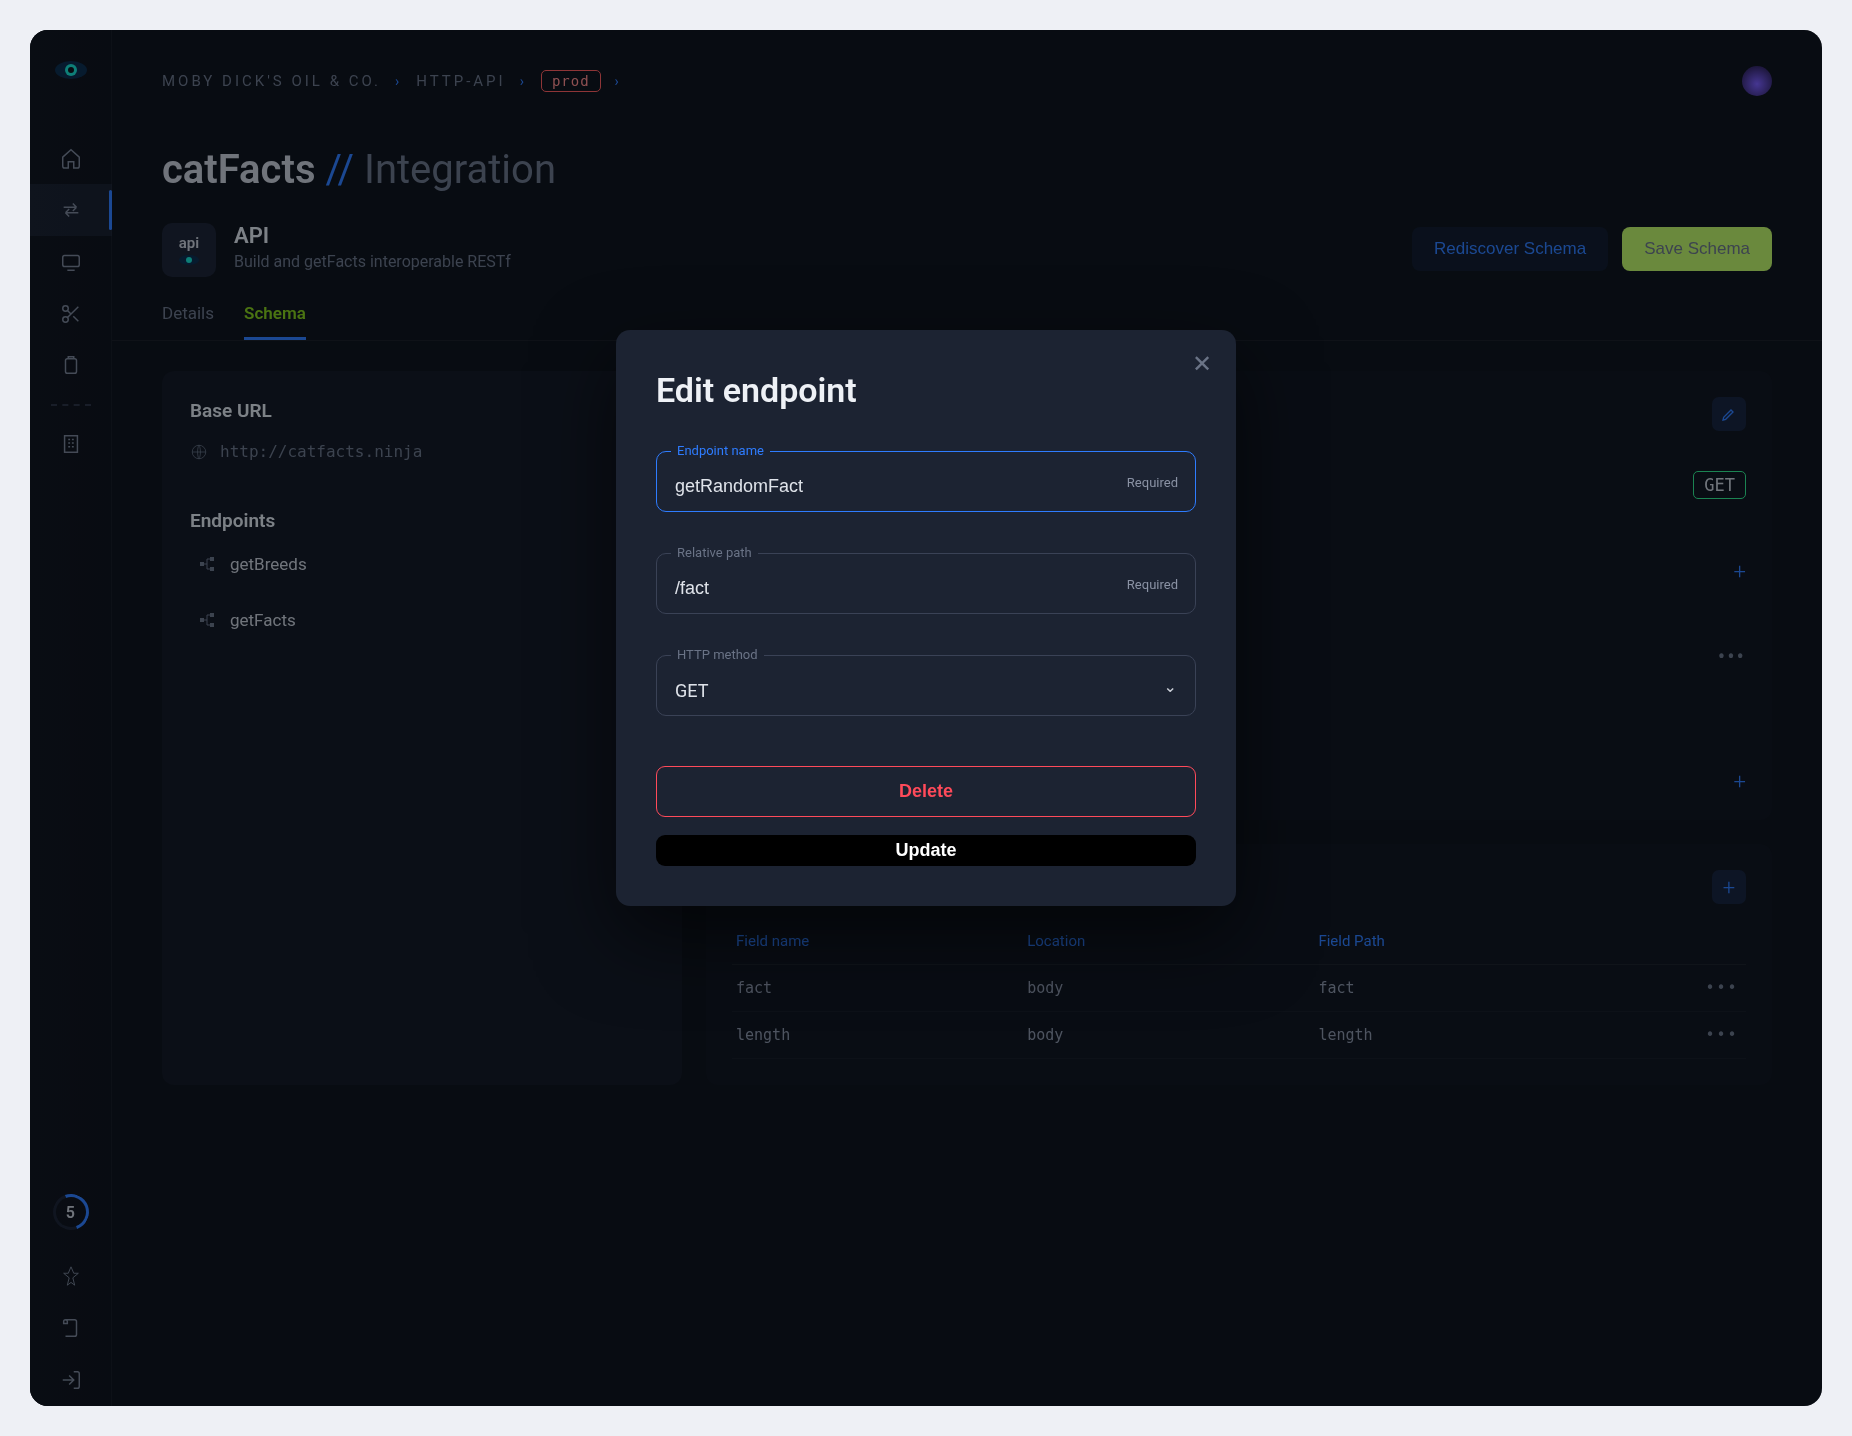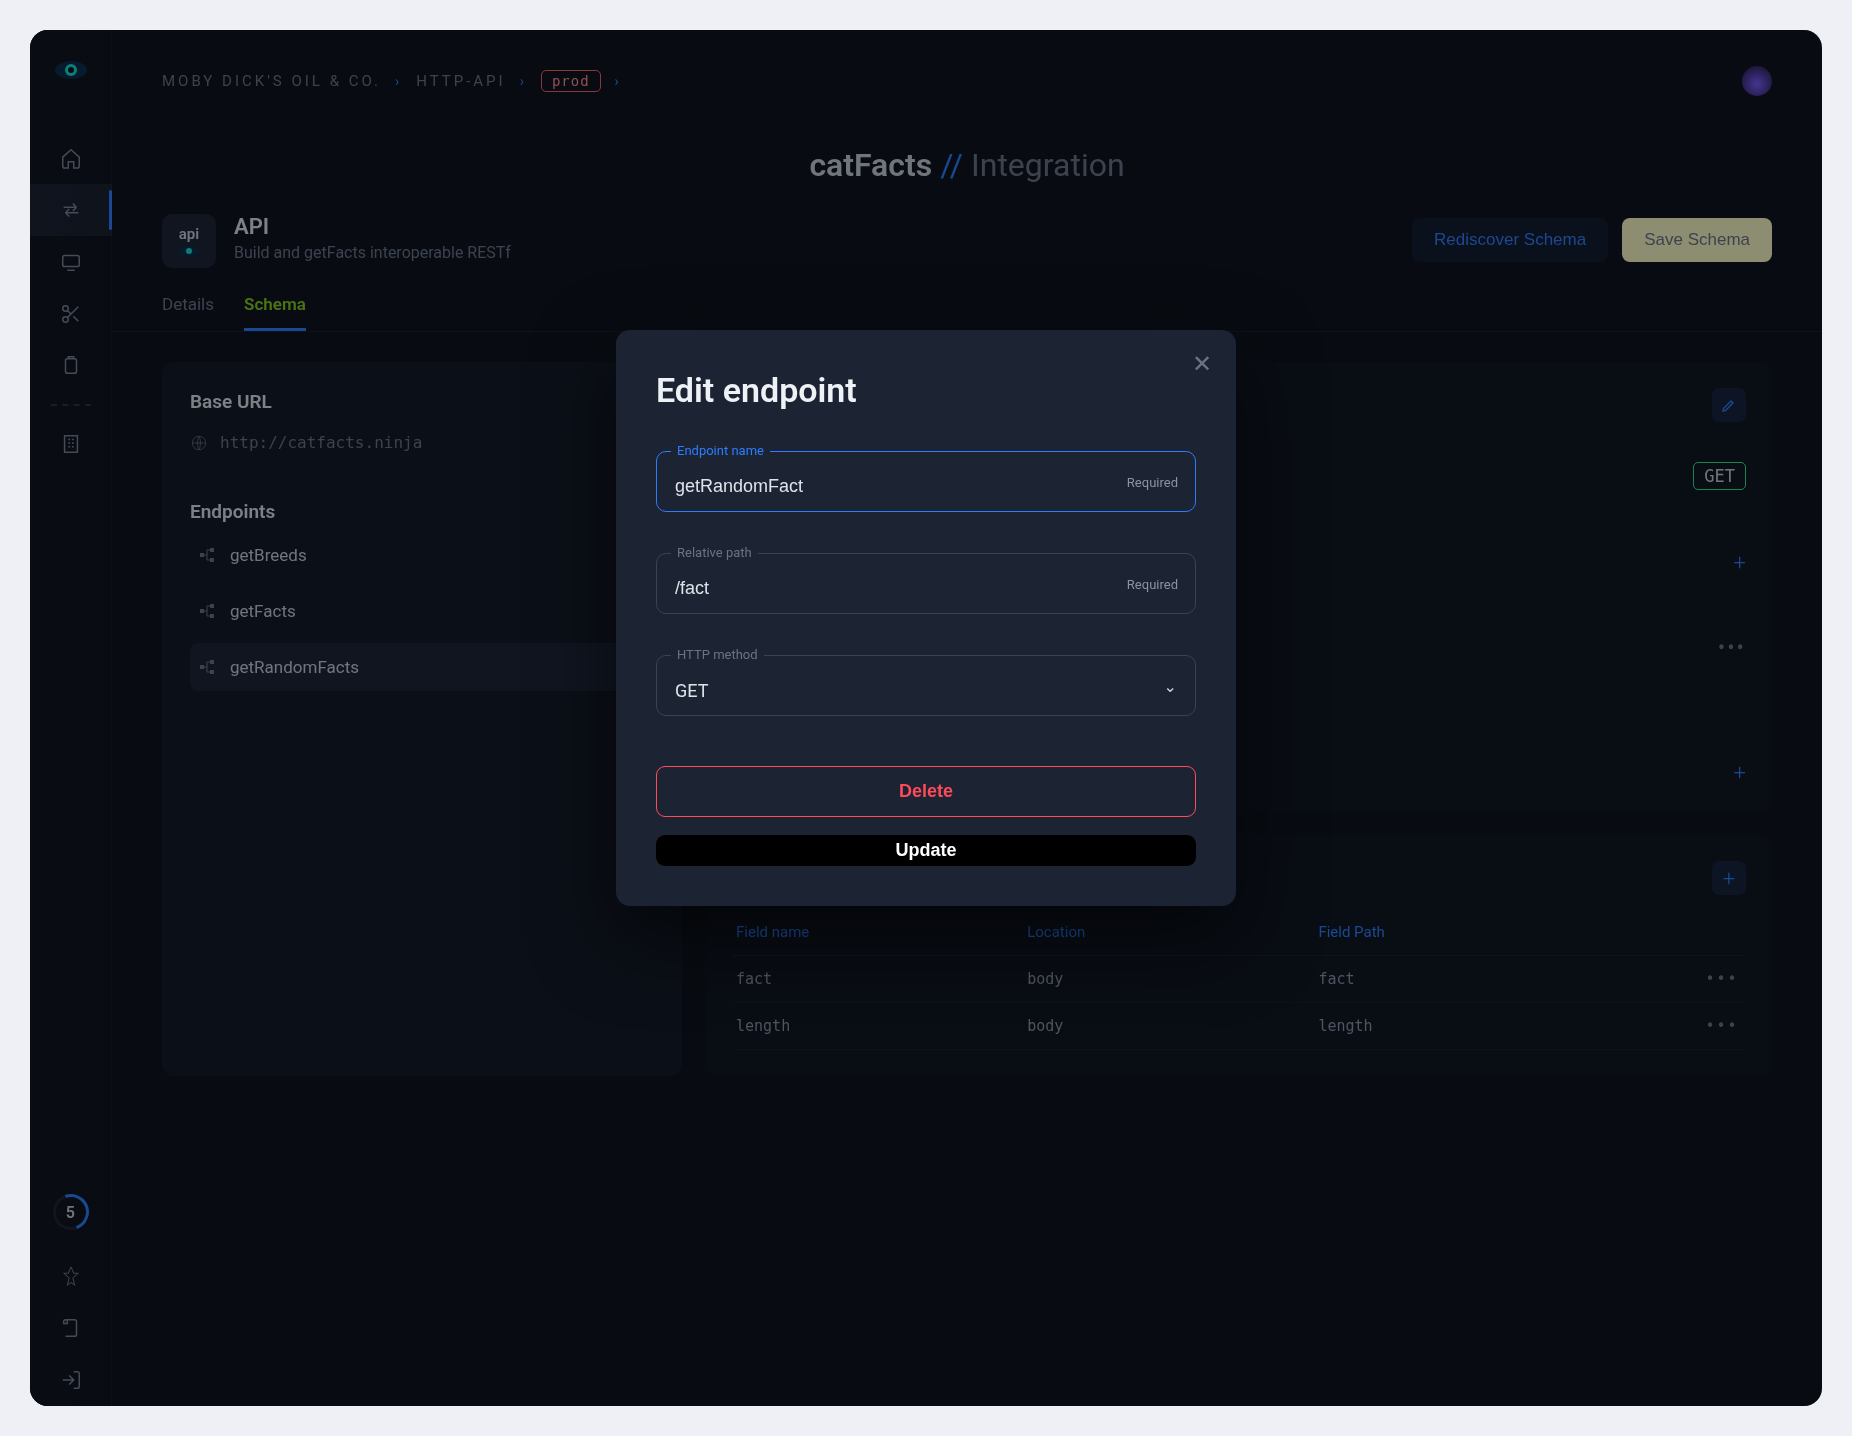--- a/index.html
+++ b/index.html
@@ -108,23 +108,22 @@
 }
 .avatar-top {
   margin-left: auto;
   width: 30px;
   height: 30px;
   border-radius: 50%;
   background: radial-gradient(circle at 50% 60%, #7b5cff, #1a1030);
 }
 .page-title {
   padding: 50px 50px 0 50px;
-  font-size: 32px;
+  font-size: 40px;
   font-weight: 600;
-  text-align: center;
 }
 .page-title .slash { color: #2e7cff; font-weight: 400; }
 .page-title .sub { color: #6a7386; font-weight: 400; }
 .api-row {
   display: flex;
   align-items: flex-start;
   gap: 18px;
   padding: 30px 50px 0 50px;
 }
 .api-icon {
@@ -170,21 +169,21 @@
 }
 .btn {
   padding: 12px 22px;
   border-radius: 8px;
   font-size: 17px;
   font-weight: 500;
   cursor: pointer;
   border: none;
 }
 .btn-outline-blue { background: rgba(46,124,255,0.08); color: #2e7cff; }
-.btn-muted { background: #fef9c3; color: #6a7386; }
+.btn-muted { background: #bef264; color: #6a7386; }
 .content {
   display: flex;
   gap: 0;
   padding: 30px 50px;
 }
 .panel-left {
   width: 520px;
   background: #11151f;
   border-radius: 12px;
   padding: 28px;
@@ -511,29 +510,20 @@
         </div>
         <div class="endpoint-item">
           <svg viewBox="0 0 16 16">
               <rect x="0" y="6" width="4" height="4"></rect>
               <rect x="10" y="1" width="4" height="4"></rect>
               <rect x="10" y="11" width="4" height="4"></rect>
               <path d="M4 8h3m0 0V3h3m-3 5v5h3" stroke="#6a7386" fill="none"></path>
             </svg>
           <span>getFacts</span>
         </div>
-        <div class="endpoint-item active">
-          <svg viewBox="0 0 16 16">
-              <rect x="0" y="6" width="4" height="4"></rect>
-              <rect x="10" y="1" width="4" height="4"></rect>
-              <rect x="10" y="11" width="4" height="4"></rect>
-              <path d="M4 8h3m0 0V3h3m-3 5v5h3" stroke="#6a7386" fill="none"></path>
-            </svg>
-          <span>getRandomFacts</span>
-        </div>
       </div>
 
       <div class="panel-right">
         <div class="card">
           <div class="card-head">
             <div style="flex:1"></div>
             <div class="sq-btn">
               <svg width="16" height="16" viewBox="0 0 24 24">
                   <path d="M3 21l4-1 11-11-3-3L4 17l-1 4z" fill="none" stroke="#2e7cff" stroke-width="2"></path>
                 </svg>

